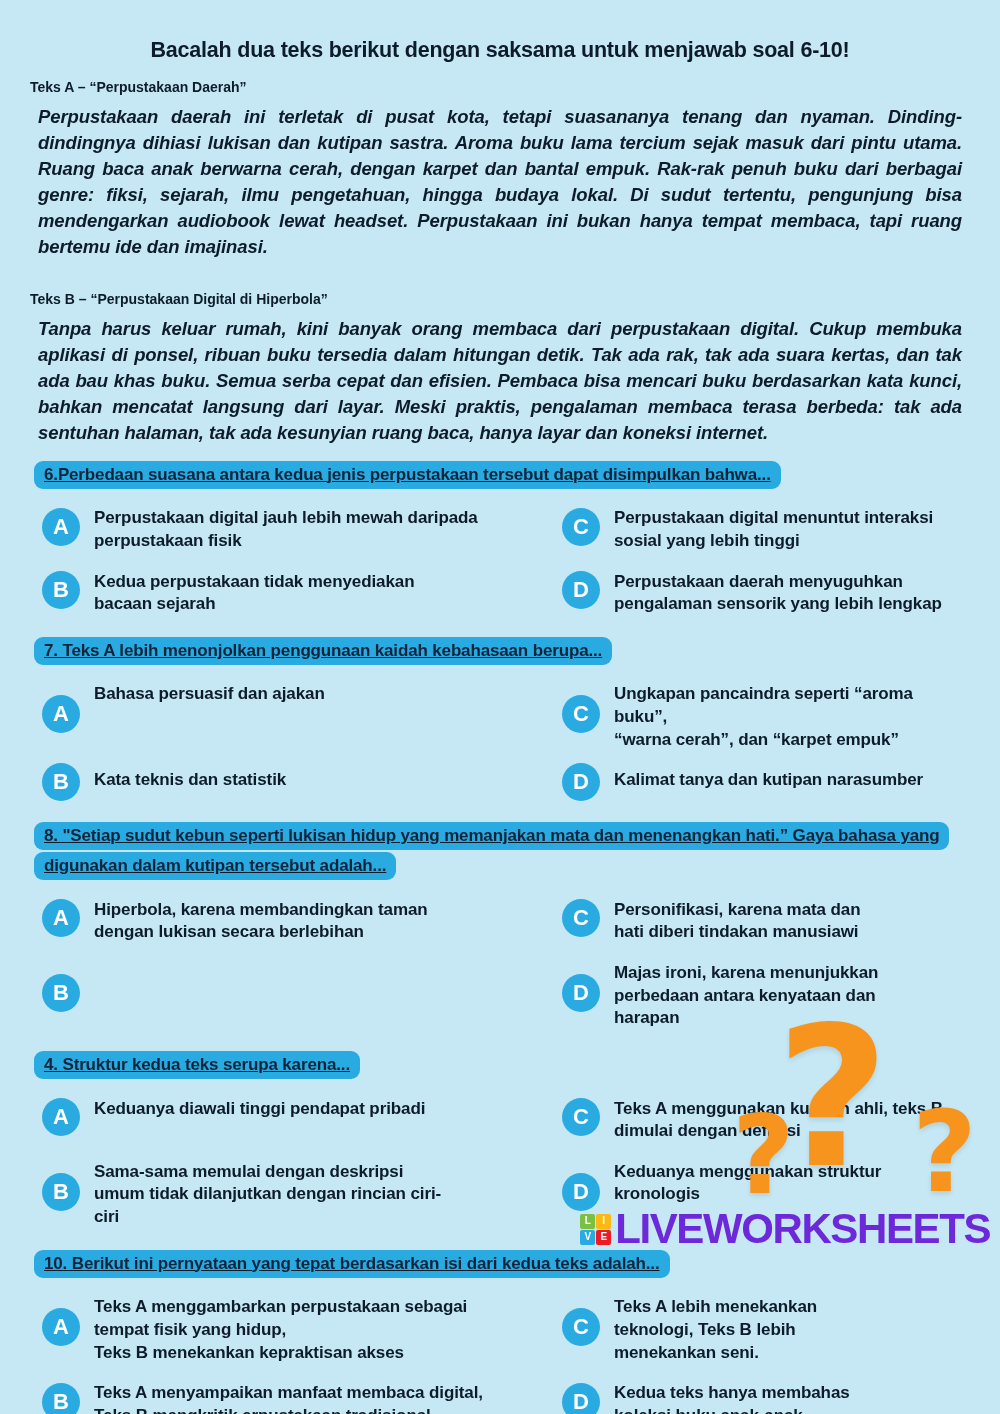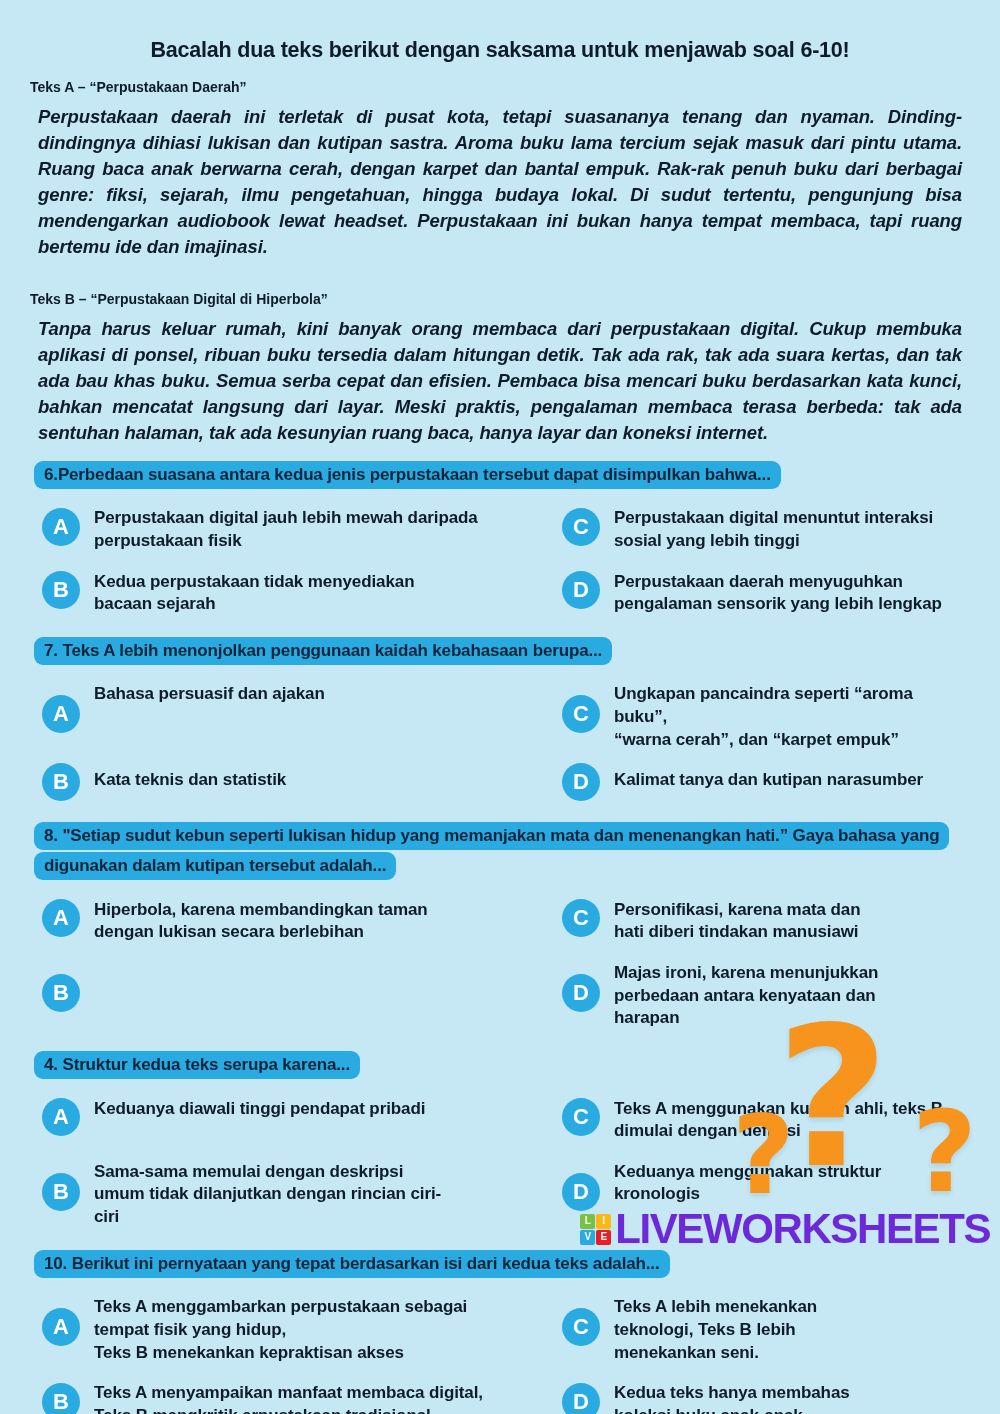--- a/index.html
+++ b/index.html
@@ -45,21 +45,21 @@
     line-height: 1.40;
     text-align: justify;
     margin: 8px;
     letter-spacing: -0.1px;
     font-style: italic;
   }
   .passage-gap { height: 22px; }
 
   
   .question-block { margin-top: 14px; }
-  .q-header-wrap { margin: 0 0 6px 4px; line-height: 1.62; }
+  .q-header-wrap { margin: 0 0 6px 4px; line-height: 1.62; text-decoration: underline; }
   .q-header {
     display: inline;
     background: #29abe2;
     color: #10243b;
     font-size: 17px;
     font-weight: bold;
     padding: 4px 10px 5px 10px;
     border-radius: 9px;
     box-decoration-break: clone;
     -webkit-box-decoration-break: clone;

